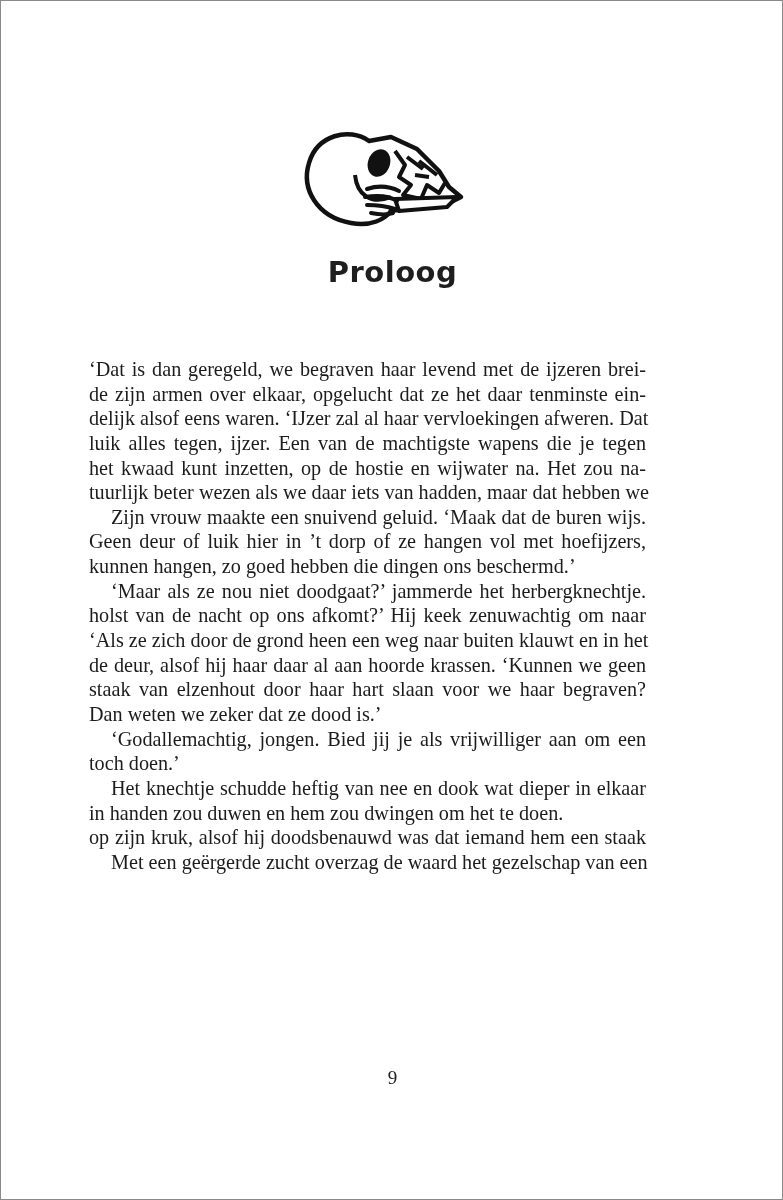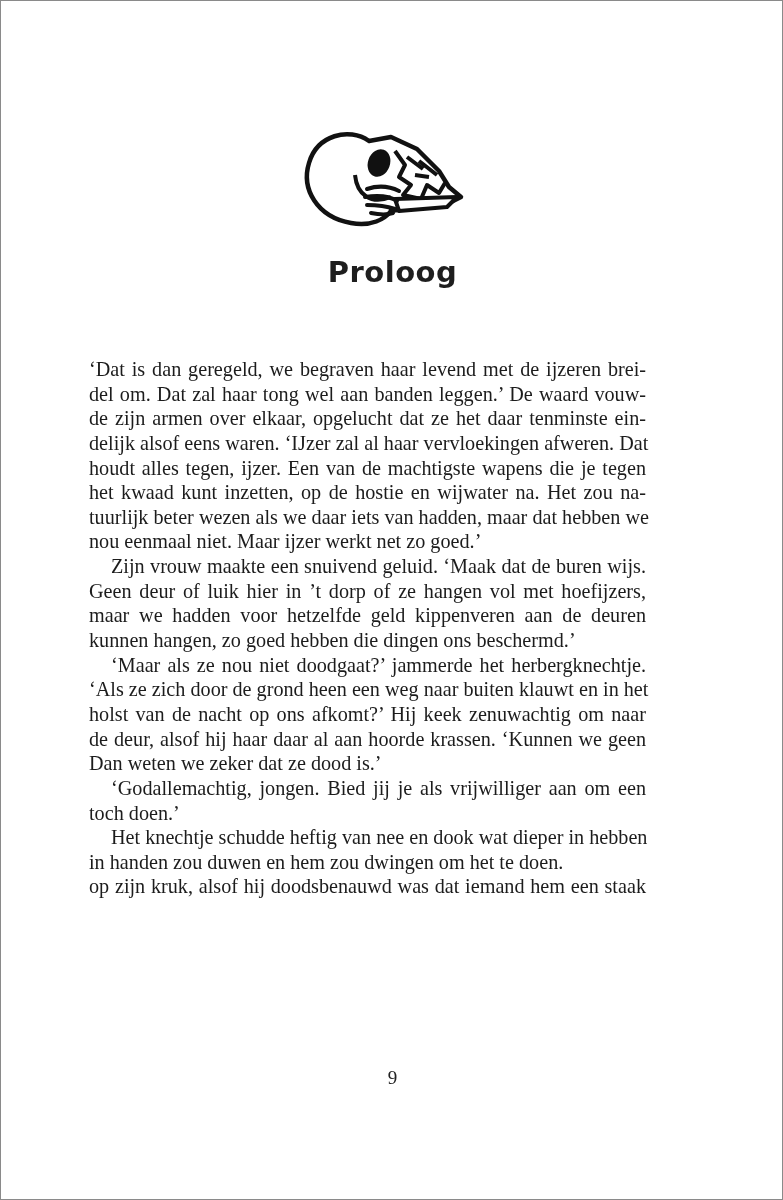--- a/index.html
+++ b/index.html
@@ -98,46 +98,47 @@
     <path d="M66 78 C80 76, 92 78, 98 82" fill="none" stroke="#111" stroke-width="4" stroke-linecap="round"></path>
     <path d="M68 86 C80 86, 90 88, 96 90" fill="none" stroke="#111" stroke-width="4" stroke-linecap="round"></path>
     <path d="M72 94 C82 96, 88 96, 94 94" fill="none" stroke="#111" stroke-width="4" stroke-linecap="round"></path>
   </svg>
 
   <div class="chapter-title">Proloog</div>
 
   <div class="body-text" id="body-text">
       <div>
         <span class="line">‘Dat is dan geregeld, we begraven haar levend met de ijzeren brei-</span>
-        <span class="line">del om. Dat zal haar tong wel aan banden leggen.’ De waard vouw-</span>
         <span class="line">de zijn armen over elkaar, opgelucht dat ze het daar tenminste ein-</span>
         <span class="line">delijk alsof eens waren. ‘IJzer zal al haar vervloekingen afweren. Dat</span>
-        <span class="line">houdt alles tegen, ijzer. Een van de machtigste wapens die je tegen</span>
+        <span class="line">luik alles tegen, ijzer. Een van de machtigste wapens die je tegen</span>
         <span class="line">het kwaad kunt inzetten, op de hostie en wijwater na. Het zou na-</span>
         <span class="line">tuurlijk beter wezen als we daar iets van hadden, maar dat hebben we</span>
-        <span class="line last">nou eenmaal niet. Maar ijzer werkt net zo goed.’</span>
       </div>
       <div>
         <span class="line indent">Zijn vrouw maakte een snuivend geluid. ‘Maak dat de buren wijs.</span>
         <span class="line">Geen deur of luik hier in ’t dorp of ze hangen vol met hoefijzers,</span>
-        <span class="line">maar we hadden voor hetzelfde geld kippenveren aan de deuren</span>
         <span class="line last">kunnen hangen, zo goed hebben die dingen ons beschermd.’</span>
       </div>
       <div>
         <span class="line indent">‘Maar als ze nou niet doodgaat?’ jammerde het herbergknechtje.</span>
+        <span class="line">holst van de nacht op ons afkomt?’ Hij keek zenuwachtig om naar</span>
         <span class="line">‘Als ze zich door de grond heen een weg naar buiten klauwt en in het</span>
-        <span class="line">holst van de nacht op ons afkomt?’ Hij keek zenuwachtig om naar</span>
         <span class="line">de deur, alsof hij haar daar al aan hoorde krassen. ‘Kunnen we geen</span>
+        <span class="line">staak van elzenhout door haar hart slaan voor we haar begraven?</span>
         <span class="line last">Dan weten we zeker dat ze dood is.’</span>
       </div>
       <div>
         <span class="line indent">‘Godallemachtig, jongen. Bied jij je als vrijwilliger aan om een</span>
         <span class="line last">toch doen.’</span>
       </div>
       <div>
-        <span class="line indent">Het knechtje schudde heftig van nee en dook wat dieper in hebben</span>
+        <span class="line indent">Het knechtje schudde heftig van nee en dook wat dieper in elkaar</span>
         <span class="line last">in handen zou duwen en hem zou dwingen om het te doen.</span>
         <span class="line">op zijn kruk, alsof hij doodsbenauwd was dat iemand hem een staak</span>
+      </div>
+      <div>
+        <span class="line indent">Met een geërgerde zucht overzag de waard het gezelschap van een</span>
       </div>
     </div>
 
   <div class="page-number">9</div>
 </div>
 
 </body></html>

